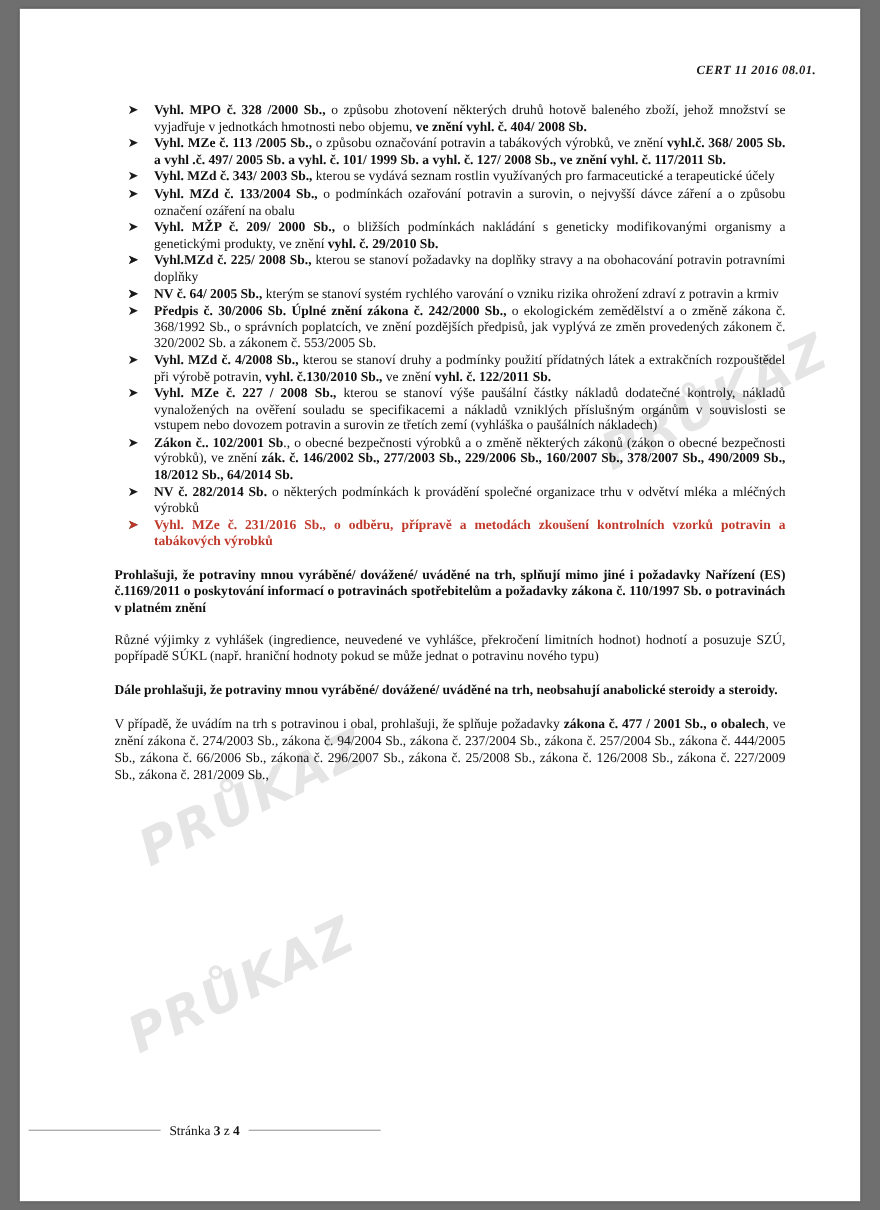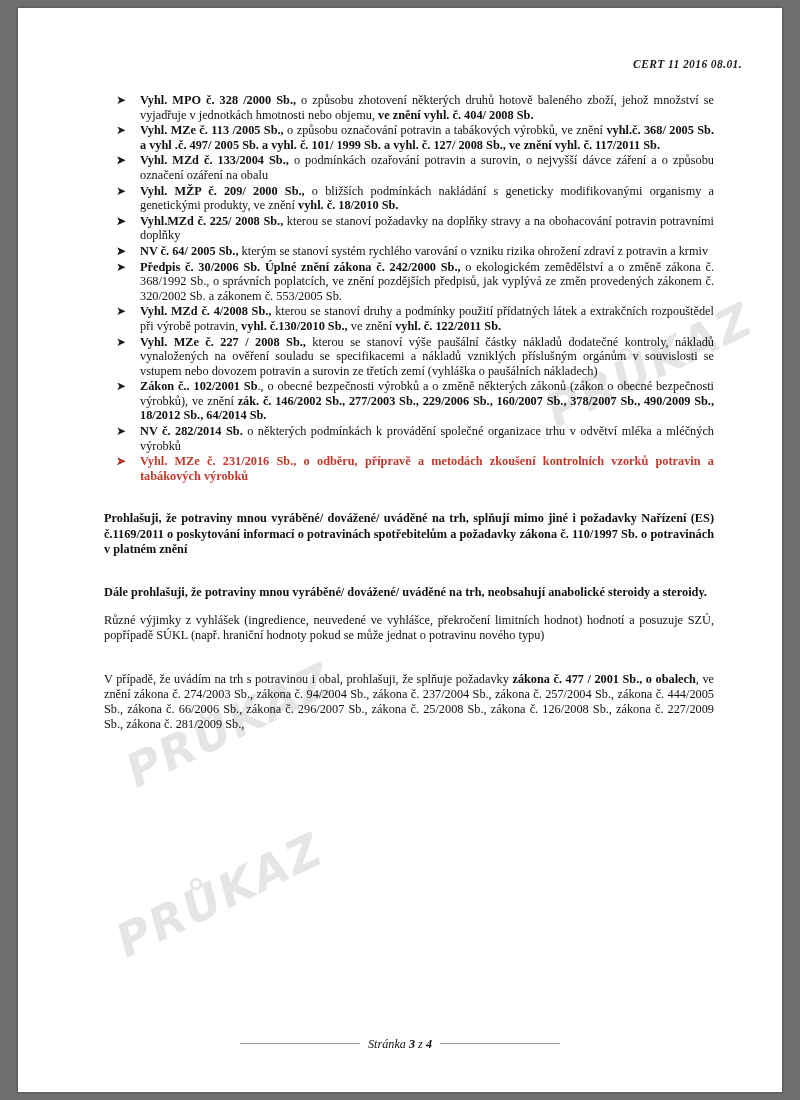--- a/index.html
+++ b/index.html
@@ -86,30 +86,28 @@
     font-size: 12.3px;
     line-height: 15.2px;
     color: #111;
     text-align: justify;
     margin-top: 16px;
   }
   .para.bold {
     font-weight: bold;
   }
   .para.tight { margin-top: 13px; }
-  .para.gap-big { margin-top: 28px; }
+  .para.gap-big { margin-top: 16px; }
   .footer {
     position: absolute;
-    bottom: 40px;
+    bottom: 56px;
     left: 0;
     width: 100%;
-    text-align: center;
     font-size: 12.2px;
     color: #111;
-    font-style: italic;
   }
   .footer .sep {
     display: inline-block;
     width: 120px;
     border-top: 1px solid #9a9a9a;
     vertical-align: 4px;
     margin: 0 8px;
   }
   
   .watermark {
@@ -148,39 +146,39 @@
       <div class="doc-header">CERT 11 2016 08.01.</div>
 
       <div class="watermark wm1">PRŮKAZ</div>
       <div class="watermark wm2">PRŮKAZ</div>
       <div class="watermark wm3">PRŮKAZ</div>
 
       <div class="content">
         <ul class="law-list" id="law-list">
             <li><span class="bullet">➤</span><span><b>Vyhl. MPO č. 328 /2000 Sb.,</b> o způsobu zhotovení některých druhů hotově baleného zboží, jehož množství se vyjadřuje v jednotkách hmotnosti nebo objemu, <b>ve znění vyhl. č. 404/ 2008 Sb.</b></span></li>
             <li><span class="bullet">➤</span><span><b>Vyhl. MZe č. 113 /2005 Sb.,</b> o způsobu označování potravin a tabákových výrobků, ve znění <b>vyhl.č. 368/ 2005 Sb. a vyhl .č. 497/ 2005 Sb. a vyhl. č. 101/ 1999 Sb. a vyhl. č. 127/ 2008 Sb., ve znění vyhl. č. 117/2011 Sb.</b></span></li>
-            <li><span class="bullet">➤</span></li>
+            <li><span class="bullet">➤</span><span><b>Vyhl. MZd č. 343/ 2003 Sb.,</b> kterou se vydává seznam rostlin využívaných pro farmaceutické a terapeutické účely</span></li>
             <li><span class="bullet">➤</span><span><b>Vyhl. MZd č. 133/2004 Sb.,</b> o podmínkách ozařování potravin a surovin, o nejvyšší dávce záření a o způsobu označení ozáření na obalu</span></li>
-            <li><span class="bullet">➤</span><span><b>Vyhl. MŽP č. 209/ 2000 Sb.,</b> o bližších podmínkách nakládání s geneticky modifikovanými organismy a genetickými produkty, ve znění <b>vyhl. č. 18/2010 Sb.</b></span></li>
+            <li><span class="bullet">➤</span><span><b>Vyhl. MŽP č. 209/ 2000 Sb.,</b> o bližších podmínkách nakládání s geneticky modifikovanými organismy a genetickými produkty, ve znění <b>vyhl. č. 29/2010 Sb.</b></span></li>
             <li><span class="bullet">➤</span></li>
             <li><span class="bullet">➤</span><span><b>Vyhl.MZd č. 225/ 2008 Sb.,</b> kterou se stanoví požadavky na doplňky stravy a na obohacování potravin potravními doplňky</span></li>
             <li><span class="bullet">➤</span></li>
             <li><span class="bullet">➤</span><span><b>NV č. 64/ 2005 Sb.,</b> kterým se stanoví systém rychlého varování o vzniku rizika ohrožení zdraví z potravin a krmiv</span></li>
             <li><span class="bullet">➤</span><span><b>Předpis č. 30/2006 Sb. Úplné znění zákona č. 242/2000 Sb.,</b> o ekologickém zemědělství a o změně zákona č. 368/1992 Sb., o správních poplatcích, ve znění pozdějších předpisů, jak vyplývá ze změn provedených zákonem č. 320/2002 Sb. a zákonem č. 553/2005 Sb.</span></li>
             <li><span class="bullet">➤</span><span><b>Vyhl. MZd č. 4/2008 Sb.,</b> kterou se stanoví druhy a podmínky použití přídatných látek a extrakčních rozpouštědel při výrobě potravin, <b>vyhl. č.130/2010 Sb.,</b> ve znění <b>vyhl. č. 122/2011 Sb.</b></span></li>
             <li><span class="bullet">➤</span><span><b>Vyhl. MZe č. 227 / 2008 Sb.,</b> kterou se stanoví výše paušální částky nákladů dodatečné kontroly, nákladů vynaložených na ověření souladu se specifikacemi a nákladů vzniklých příslušným orgánům v souvislosti se vstupem nebo dovozem potravin a surovin ze třetích zemí (vyhláška o paušálních nákladech)</span></li>
             <li><span class="bullet">➤</span><span><b>Zákon č.. 102/2001 Sb</b>., o obecné bezpečnosti výrobků a o změně některých zákonů (zákon o obecné bezpečnosti výrobků), ve znění <b>zák. č. 146/2002 Sb., 277/2003 Sb., 229/2006 Sb., 160/2007 Sb., 378/2007 Sb., 490/2009 Sb., 18/2012 Sb., 64/2014 Sb.</b></span></li>
             <li><span class="bullet">➤</span><span><b>NV č. 282/2014 Sb.</b> o některých podmínkách k provádění společné organizace trhu v odvětví mléka a mléčných výrobků</span></li>
             <li><span class="bullet">➤</span></li>
             <li class="red"><span class="bullet">➤</span><span><b>Vyhl. MZe č. 231/2016 Sb.,</b> o odběru, přípravě a metodách zkoušení kontrolních vzorků potravin a tabákových výrobků</span></li>
           </ul>
         <div id="para-container">
             <div class="para bold gap-big">Prohlašuji, že potraviny mnou vyráběné/ dovážené/ uváděné na trh, splňují mimo jiné i požadavky Nařízení (ES) č.1169/2011 o poskytování informací o potravinách spotřebitelům a požadavky zákona č. 110/1997 Sb. o potravinách v platném znění</div>
+            <div class="para tight">Různé výjimky z vyhlášek (ingredience, neuvedené ve vyhlášce, překročení limitních hodnot) hodnotí a posuzuje SZÚ, popřípadě SÚKL (např. hraniční hodnoty pokud se může jednat o potravinu nového typu)</div>
             <div class="para bold gap-big">Dále prohlašuji, že potraviny mnou vyráběné/ dovážené/ uváděné na trh, neobsahují anabolické steroidy a steroidy.</div>
-            <div class="para tight">Různé výjimky z vyhlášek (ingredience, neuvedené ve vyhlášce, překročení limitních hodnot) hodnotí a posuzuje SZÚ, popřípadě SÚKL (např. hraniční hodnoty pokud se může jednat o potravinu nového typu)</div>
             <div class="para gap-big">V případě, že uvádím na trh s potravinou i obal, prohlašuji, že splňuje požadavky <b>zákona č. 477 / 2001 Sb., o obalech</b>, ve znění zákona č. 274/2003 Sb., zákona č. 94/2004 Sb., zákona č. 237/2004 Sb., zákona č. 257/2004 Sb., zákona č. 444/2005 Sb., zákona č. 66/2006 Sb., zákona č. 296/2007 Sb., zákona č. 25/2008 Sb., zákona č. 126/2008 Sb., zákona č. 227/2009 Sb., zákona č. 281/2009 Sb.,</div>
           </div>
       </div>
 
       <div class="footer">
         <span class="sep"></span><span>Stránka</span>
         <b>3</b>
         <span>z</span>
         <b>4</b><span class="sep"></span>
       </div>

